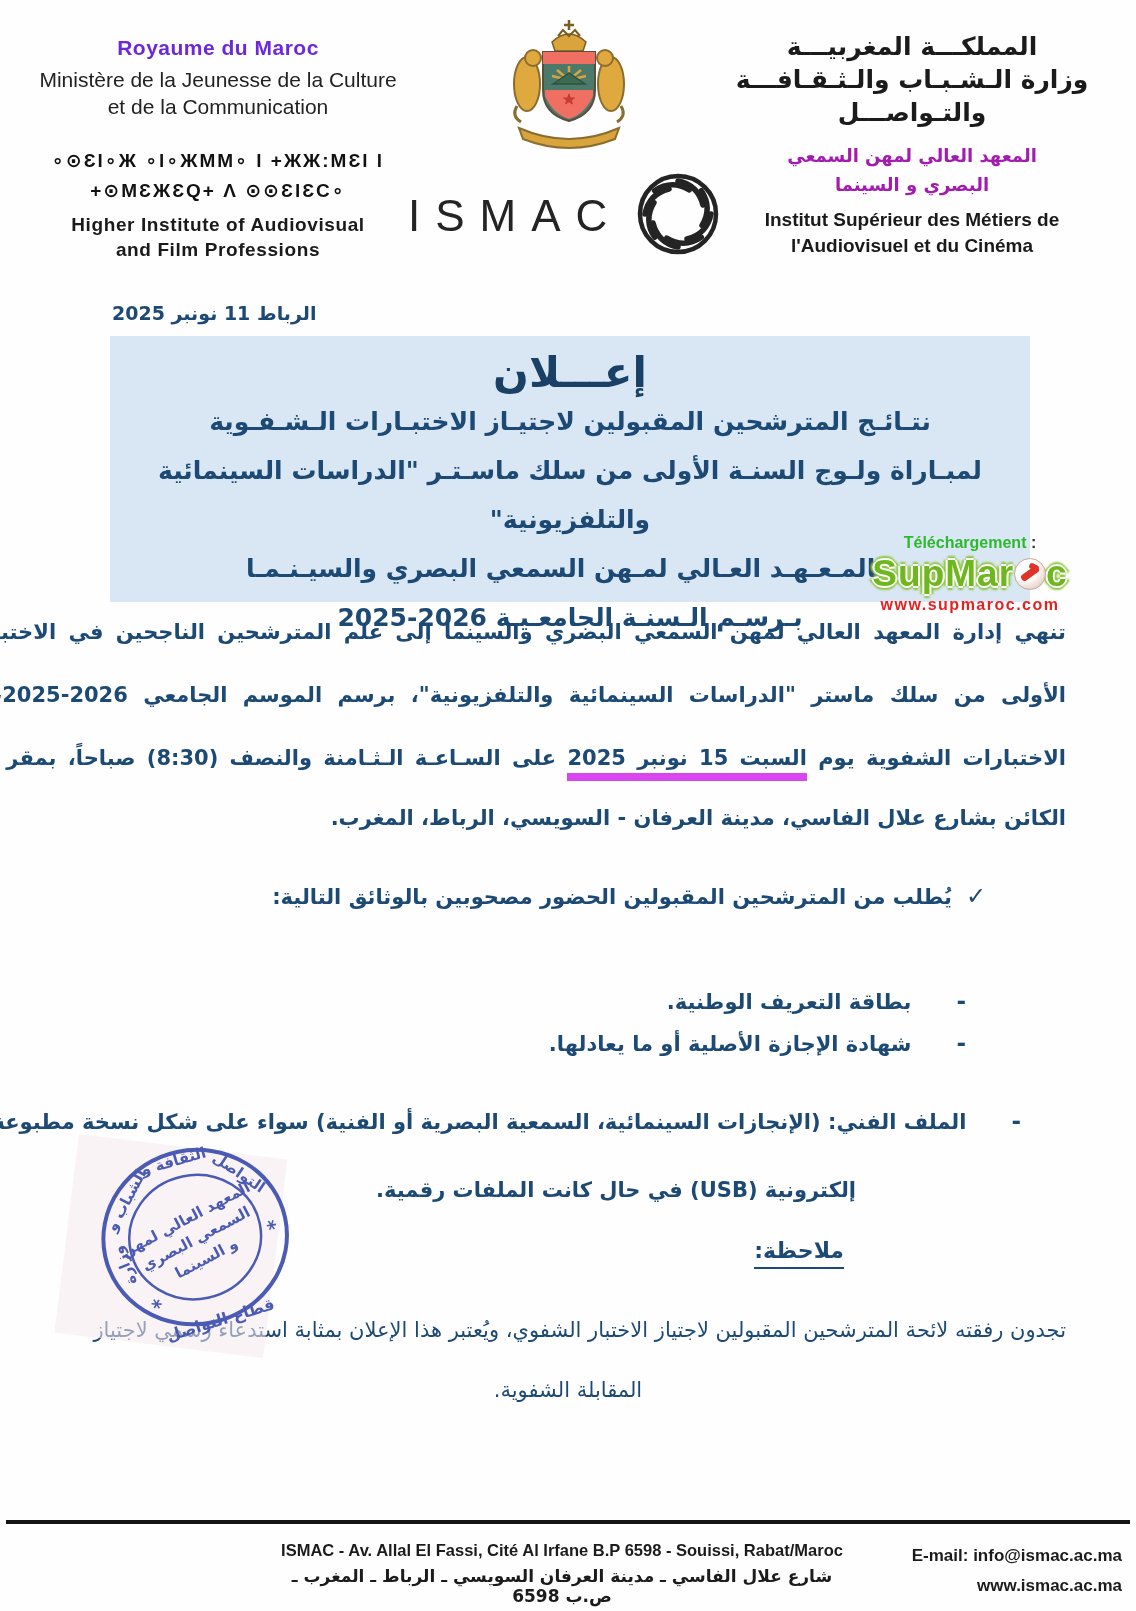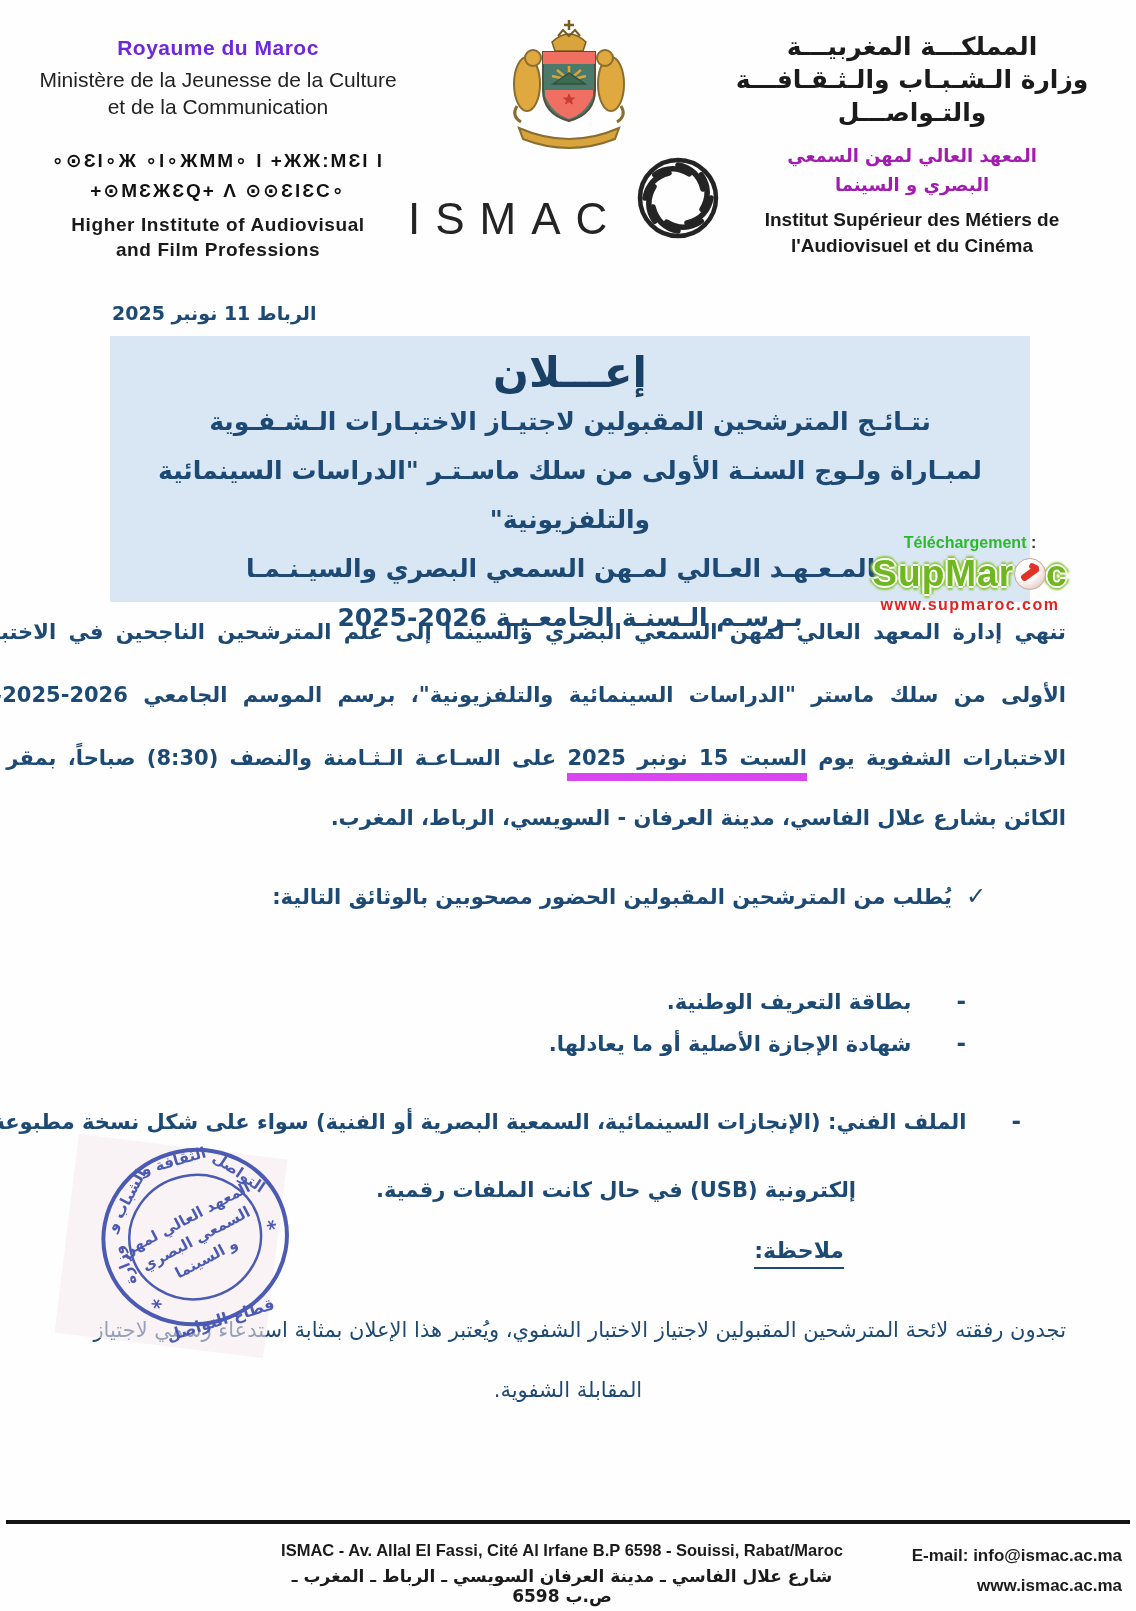--- a/index.html
+++ b/index.html
@@ -6,21 +6,21 @@
   .page{position:relative;width:1136px;height:1611px;margin:0 auto;background:#fefefe;
         overflow:hidden;font-family:"DejaVu Sans",sans-serif;color:#1c1c1c;}
   .latin{font-family:"Liberation Sans","DejaVu Sans",sans-serif;}
   
   .hdr-left{position:absolute;left:22px;top:36px;width:392px;text-align:center;}
   .hdr-left .t1{font-size:21px;font-weight:bold;letter-spacing:.5px;color:#6d28d9;}
   .hdr-left .t2{font-size:21px;line-height:27px;color:#222;margin-top:6px;}
   .tifi{margin-top:26px;font-size:19px;line-height:30px;letter-spacing:2px;color:#111;font-weight:bold;}
   .hdr-left .en{font-size:19px;line-height:25px;font-weight:bold;letter-spacing:.6px;margin-top:6px;color:#1a1a1a;}
   .coa{position:absolute;left:505px;top:18px;}
-  .ismac-row{position:absolute;left:408px;top:156px;display:flex;align-items:flex-end;gap:14px;}
+  .ismac-row{position:absolute;left:408px;top:172px;display:flex;align-items:center;gap:14px;}
   .ismac-txt{font-size:44px;letter-spacing:15px;color:#242424;font-weight:500;}
   .hdr-right{position:absolute;left:702px;top:30px;width:420px;text-align:center;}
   .hdr-right .cal{font-size:25px;line-height:33px;font-weight:bold;color:#1b1b1b;}
   .hdr-right .inst{font-size:18px;line-height:29px;font-weight:bold;color:#a21caf;margin-top:12px;}
   .hdr-right .fr{font-size:19px;line-height:26px;font-weight:bold;color:#1a1a1a;margin-top:8px;}
   
   .date{position:absolute;left:112px;top:302px;font-size:19px;font-weight:bold;color:#1d4a75;}
   
   .ann{position:absolute;left:110px;top:336px;width:920px;height:266px;background:#d9e6f3;text-align:center;}
   .ann .title{margin-top:12px;font-size:42px;font-weight:bold;color:#1b4066;}

